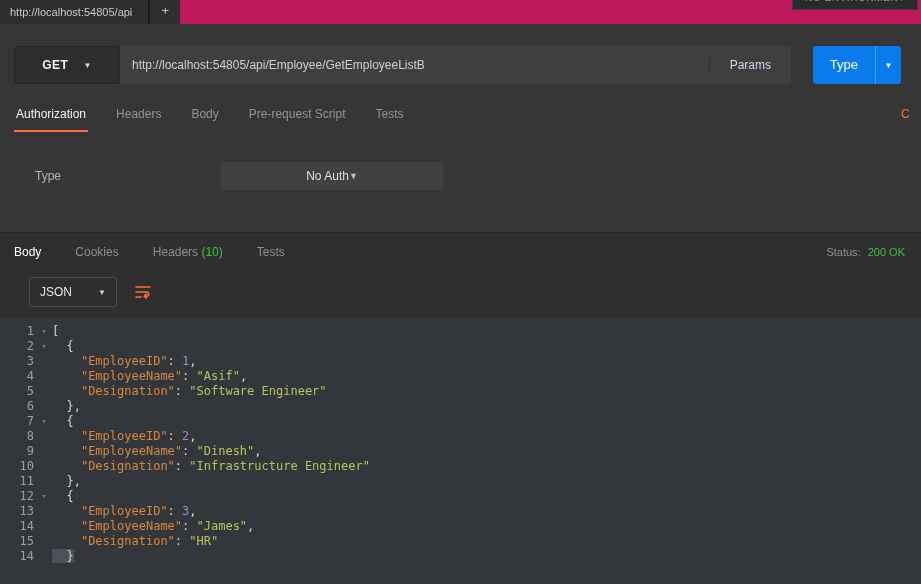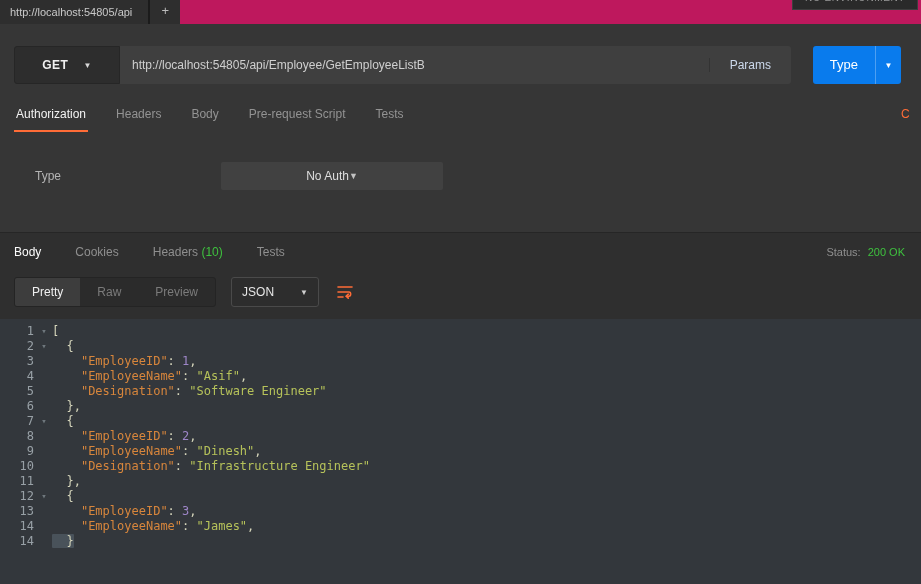--- a/index.html
+++ b/index.html
@@ -149,25 +149,20 @@
         <span class="green">(10)</span>
       </span>
       <span class="resp-tab">Tests</span>
       <span class="status-wrap">
         <span>Status:</span>
         <span class="green">200 OK</span>
       </span>
     </div>
 
     <div class="view-bar">
-      <div class="seg">
-        <span class="seg-item active">Pretty</span>
-        <span class="seg-item">Raw</span>
-        <span class="seg-item">Preview</span>
-      </div>
       <div class="json-select">
         <span>JSON</span>
         <span class="caret">▼</span>
       </div>
       <span class="wrap-icon">
         <svg width="18" height="16" viewBox="0 0 18 16" fill="none" stroke="#ff6c37" stroke-width="1.6" stroke-linecap="round">
           <path d="M1 3h14"></path>
           <path d="M1 8h11c2.2 0 2.2 4.2 0 4.2H9.5"></path>
           <path d="M11.3 10.2 9.2 12.2l2.1 2"></path>
           <path d="M1 13h5"></path>
@@ -183,17 +178,18 @@
         <div class="code-line"><span class="ln">5</span><span class="fold"></span><span class="lc"><span class="tok-p">    </span><span class="tok-k">"Designation"</span><span class="tok-p">: </span><span class="tok-s">"Software Engineer"</span></span></div>
         <div class="code-line"><span class="ln">6</span><span class="fold"></span><span class="lc"><span class="tok-p">  },</span></span></div>
         <div class="code-line"><span class="ln">7</span><span class="fold">▾</span><span class="lc"><span class="tok-p">  {</span></span></div>
         <div class="code-line"><span class="ln">8</span><span class="fold"></span><span class="lc"><span class="tok-p">    </span><span class="tok-k">"EmployeeID"</span><span class="tok-p">: </span><span class="tok-n">2</span><span class="tok-p">,</span></span></div>
         <div class="code-line"><span class="ln">9</span><span class="fold"></span><span class="lc"><span class="tok-p">    </span><span class="tok-k">"EmployeeName"</span><span class="tok-p">: </span><span class="tok-s">"Dinesh"</span><span class="tok-p">,</span></span></div>
         <div class="code-line"><span class="ln">10</span><span class="fold"></span><span class="lc"><span class="tok-p">    </span><span class="tok-k">"Designation"</span><span class="tok-p">: </span><span class="tok-s">"Infrastructure Engineer"</span></span></div>
         <div class="code-line"><span class="ln">11</span><span class="fold"></span><span class="lc"><span class="tok-p">  },</span></span></div>
         <div class="code-line"><span class="ln">12</span><span class="fold">▾</span><span class="lc"><span class="tok-p">  {</span></span></div>
         <div class="code-line"><span class="ln">13</span><span class="fold"></span><span class="lc"><span class="tok-p">    </span><span class="tok-k">"EmployeeID"</span><span class="tok-p">: </span><span class="tok-n">3</span><span class="tok-p">,</span></span></div>
         <div class="code-line"><span class="ln">14</span><span class="fold"></span><span class="lc"><span class="tok-p">    </span><span class="tok-k">"EmployeeName"</span><span class="tok-p">: </span><span class="tok-s">"James"</span><span class="tok-p">,</span></span></div>
+        <div class="code-line"><span class="ln">15</span><span class="fold"></span><span class="lc"><span class="tok-p">    </span><span class="tok-k">"Designation"</span><span class="tok-p">: </span><span class="tok-s">"HR"</span></span></div>
         <div class="code-line"><span class="ln">14</span><span class="fold"></span><span class="lc"><span class="tok-p">  }</span></span></div>
       </div>
   </div>
 
 </div>
 
 </body></html>

